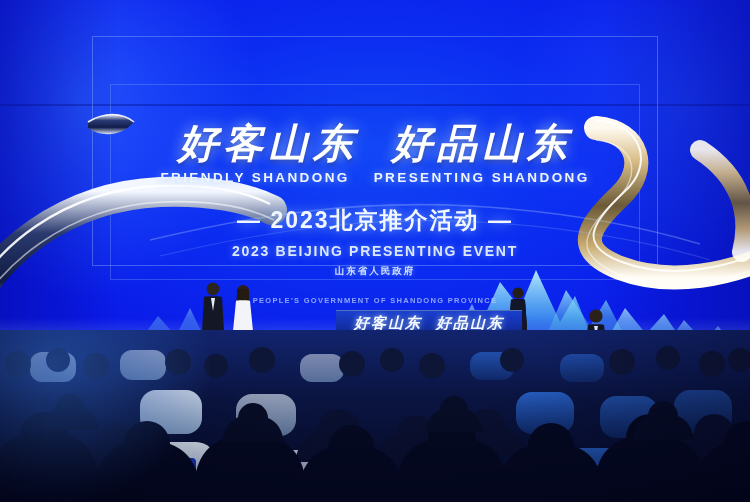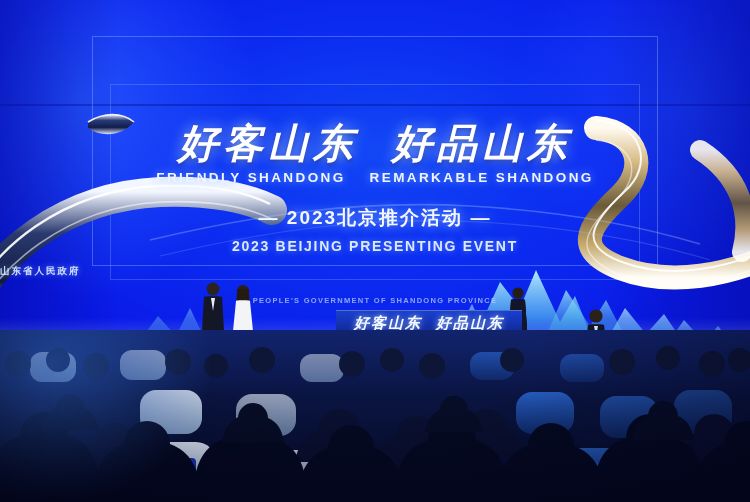--- a/index.html
+++ b/index.html
@@ -74,34 +74,34 @@
   .en-title {
     margin-top:4px;
     font-size:13.5px; font-weight:bold; letter-spacing:2.4px;
     color:#eef4ff;
     text-shadow:0 0 8px rgba(140,190,255,.8);
     white-space:nowrap;
   }
   .en-title .gap { display:inline-block; width:24px; }
   .cn-sub {
     margin-top:20px;
-    font-size:19px; font-weight:bold; letter-spacing:2px;
+    font-size:23px; font-weight:bold; letter-spacing:2px;
     color:#f2f7ff;
     text-shadow:0 0 12px rgba(150,200,255,.9);
     white-space:nowrap;
   }
   .en-sub {
     margin-top:7px;
     font-size:14px; font-weight:bold; letter-spacing:1.7px;
     color:#dbe8ff;
     text-shadow:0 0 7px rgba(130,180,255,.7);
     white-space:nowrap;
   }
   .org-cn {
-    position:absolute; left:0; top:265px; width:750px; text-align:left;
+    position:absolute; left:0; top:265px; width:750px; text-align:center;
     font-size:9.5px; font-weight:bold; letter-spacing:2px;
     color:rgba(225,238,255,.92);
     text-shadow:0 0 6px rgba(120,170,255,.7);
     z-index:6;
   }
   .org-en {
     position:absolute; left:0; top:296px; width:750px; text-align:center;
     font-size:7.5px; font-weight:bold; letter-spacing:1.3px;
     color:rgba(190,215,255,.72);
     z-index:6;
@@ -240,21 +240,21 @@
 
     <path d="M150,240 C260,214 360,200 470,206 C560,211 640,226 700,244" fill="none" stroke="rgba(190,220,255,.30)" stroke-width="1.6"></path>
     <path d="M160,256 C270,230 370,216 480,222 C570,227 650,242 710,260" fill="none" stroke="rgba(190,220,255,.18)" stroke-width="1.2"></path>
   </svg>
 
   <div class="title-block">
     <div class="cn-title">
       <span>好客山东</span><span class="gap"></span><span>好品山东</span>
     </div>
     <div class="en-title">
-      <span>FRIENDLY SHANDONG</span><span class="gap"></span><span>REMARKABLE SHANDONG</span>
+      <span>FRIENDLY SHANDONG</span><span class="gap"></span><span>PRESENTING SHANDONG</span>
     </div>
     <div class="cn-sub">— 2023北京推介活动 —</div>
     <div class="en-sub">2023 BEIJING PRESENTING EVENT</div>
   </div>
 
   <div class="org-cn">山东省人民政府</div>
   <div class="org-en">PEOPLE'S GOVERNMENT OF SHANDONG PROVINCE</div>
 
   <div class="stage-floor"></div>
 

